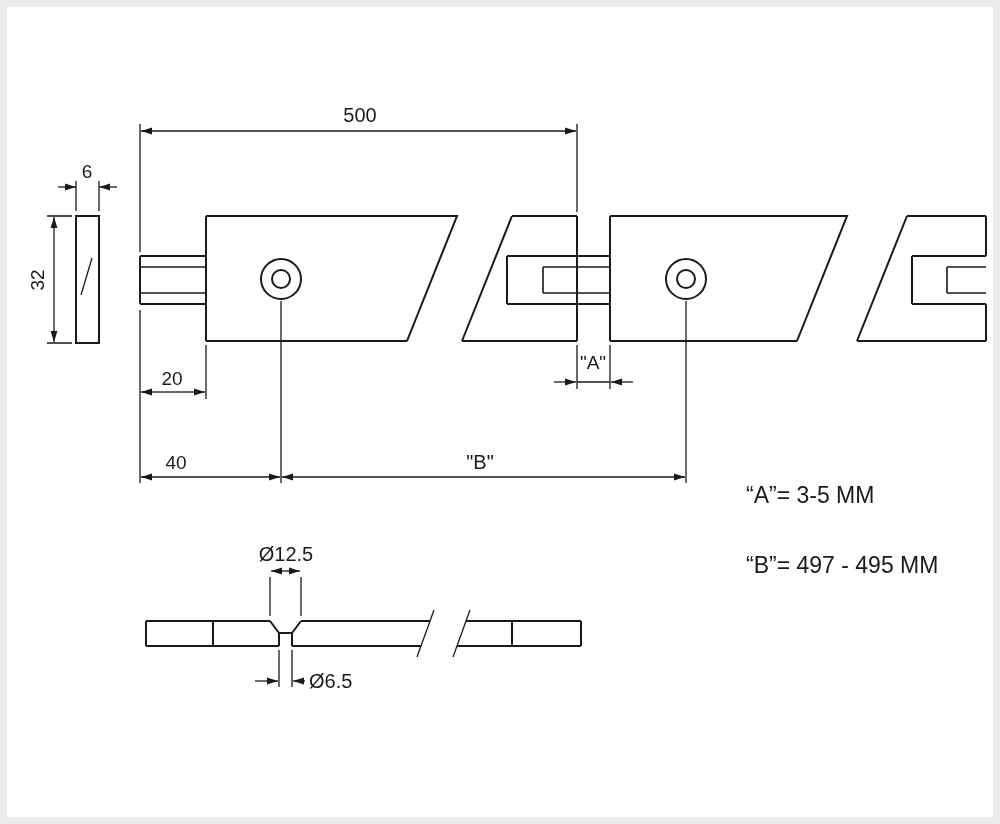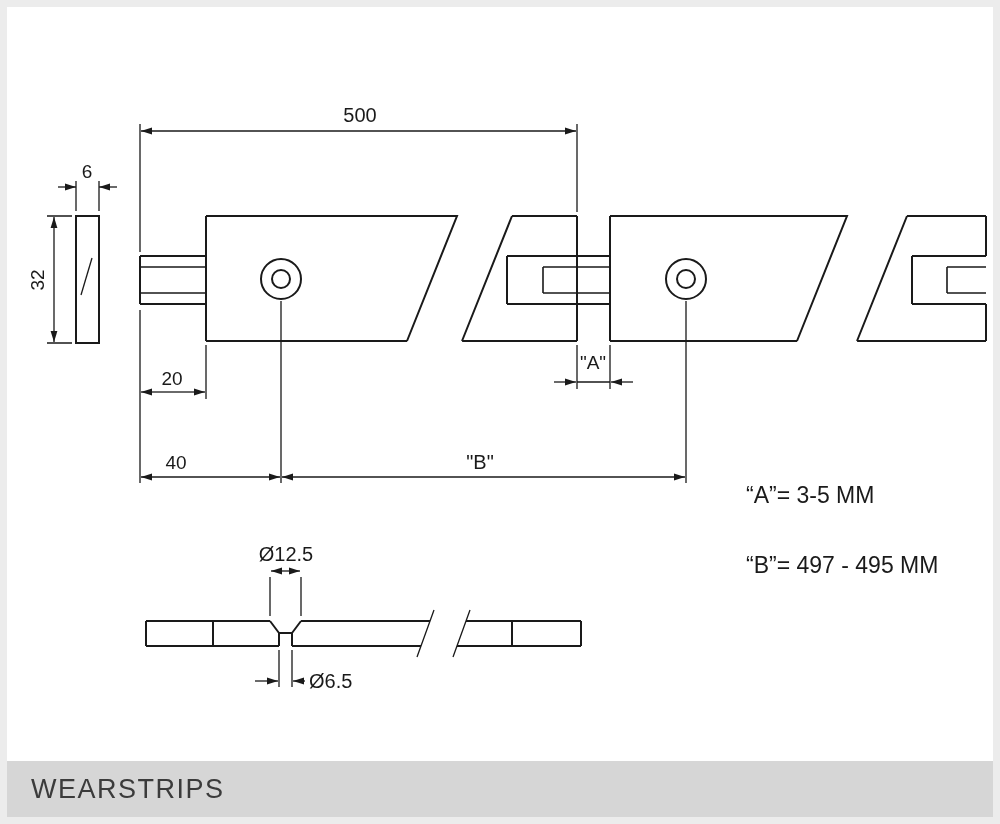--- a/index.html
+++ b/index.html
@@ -141,17 +141,14 @@
     </g>
 
     <g>
       <path class="t" d="M279,650 V687 M292,650 V687"></path>
       <line class="t" x1="255" y1="681" x2="278" y2="681" marker-end="url(#arr)"></line>
       <line class="t" x1="305" y1="681" x2="293" y2="681" marker-end="url(#arr)"></line>
       <text class="dimtxt2" x="309" y="688" text-anchor="start">Ø6.5</text>
     </g>
   </svg>
 
-  <div class="footer">
-    <span class="footer-title">WEARSTRIPS</span>
-  </div>
 
 </div>
 
 </body></html>

